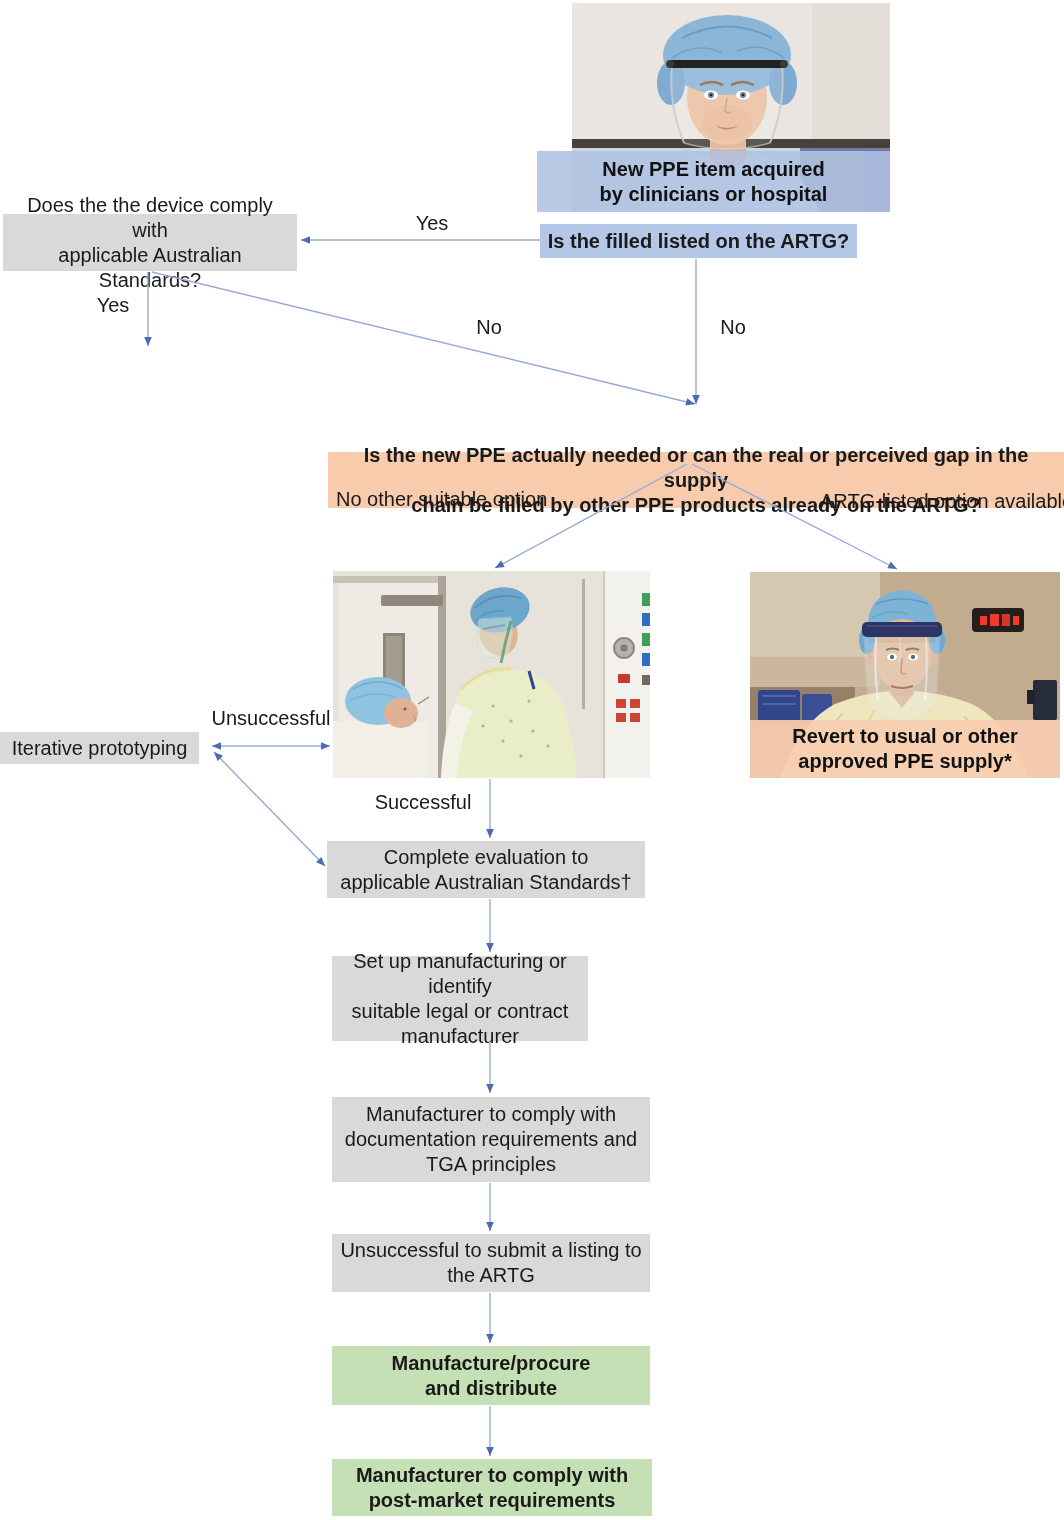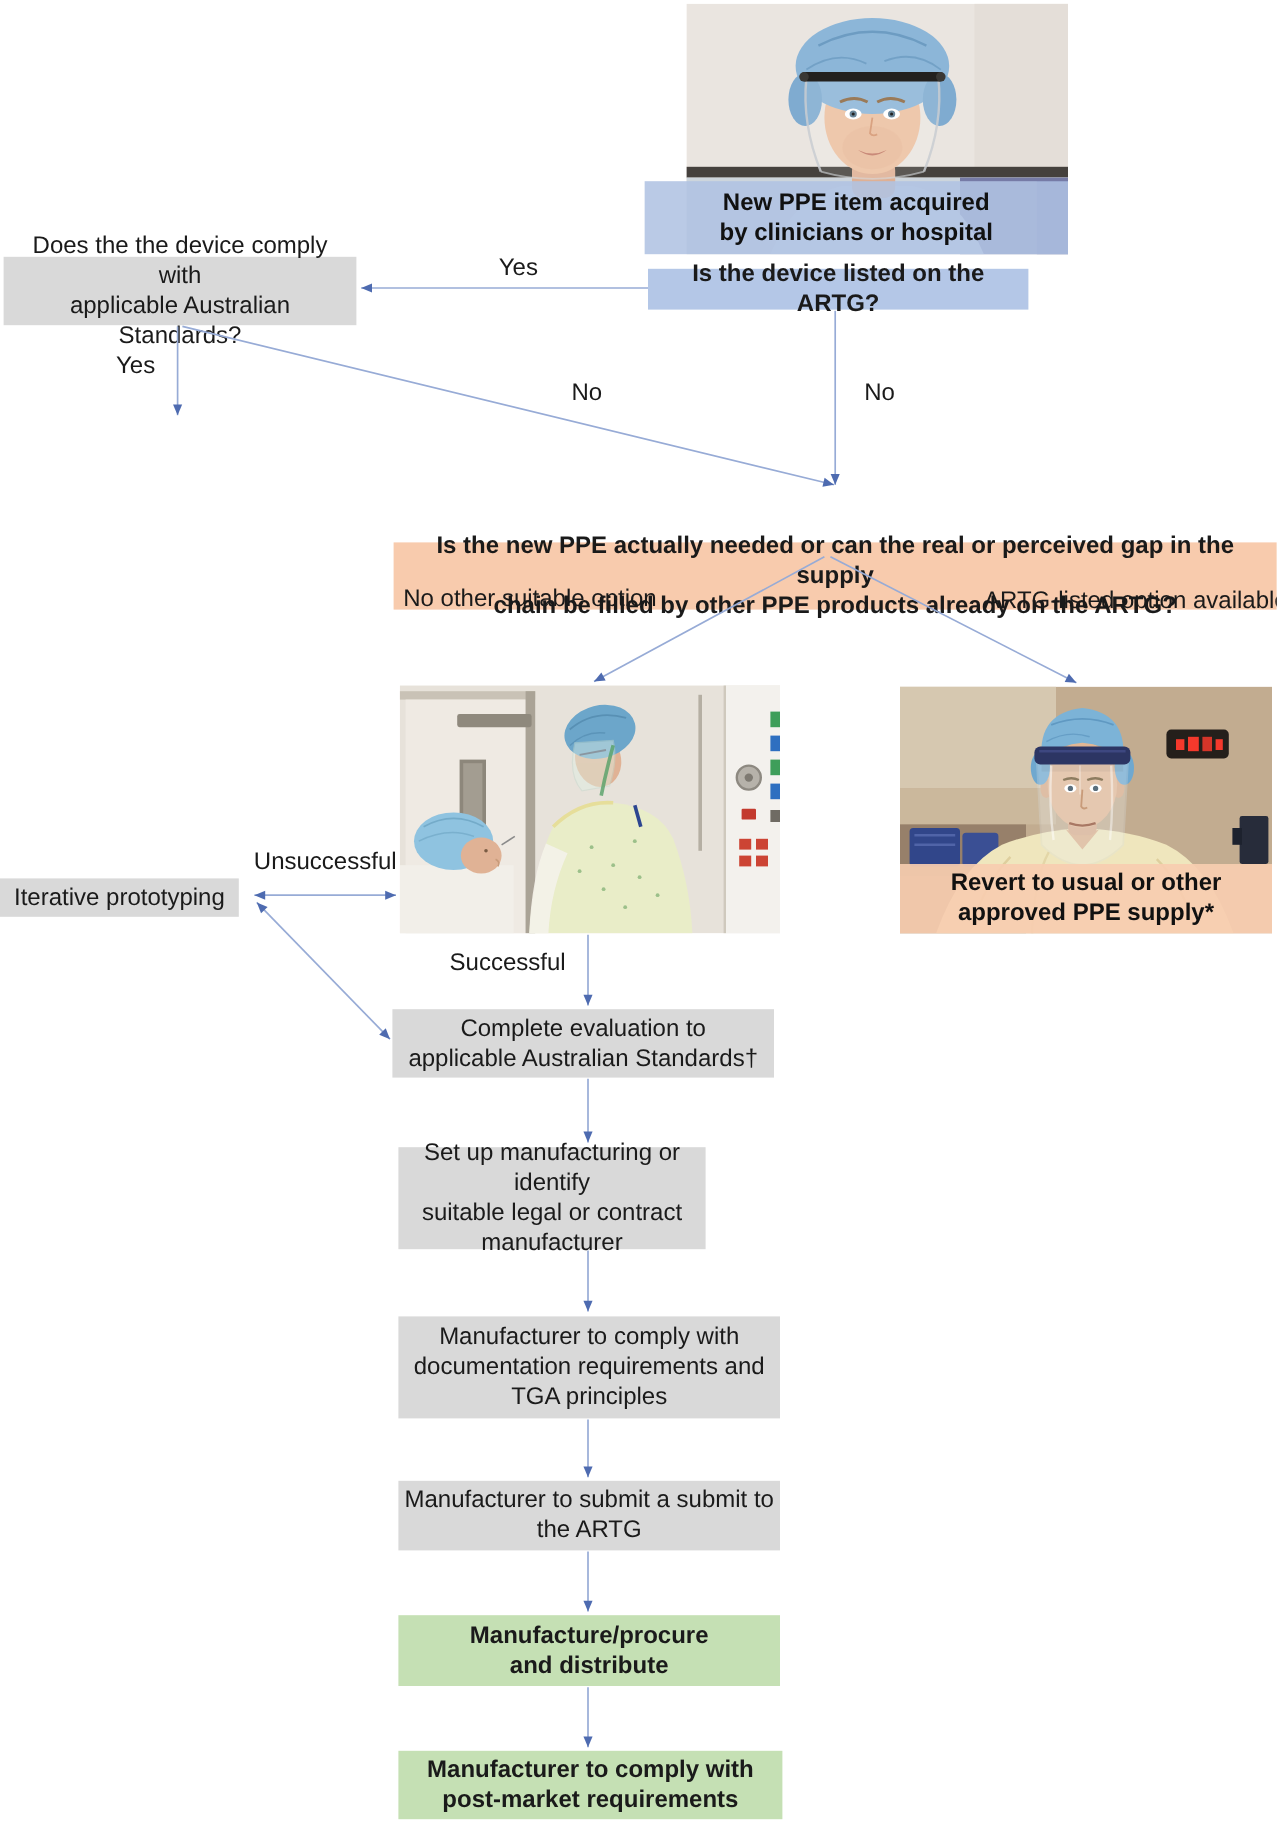--- a/index.html
+++ b/index.html
@@ -70,21 +70,21 @@
       <circle cx="171" cy="92" r="3" fill="#6a8699"></circle>
       <circle cx="139" cy="92" r="1.3" fill="#222"></circle>
       <circle cx="171" cy="92" r="1.3" fill="#222"></circle>
       <path d="M 155 95 L 153 108 Q 155 111 159 109" stroke="#d9a281" stroke-width="1.5" fill="none"></path>
       <path d="M 143 122 Q 155 128 167 122 Q 155 131 143 122 Z" fill="#c98a79"></path>
     </svg>
     <div class="caption cap-blue" style="height:61px;">New PPE item acquired
 by clinicians or hospital</div>
   </div>
 
-  <div class="node blue" style="left:540px;top:224px;width:317px;height:34px;">Is the device listed on the ARTG?</div>
+  <div class="node blue" style="left:540px;top:224px;width:317px;height:34px;">Is the filled listed on the ARTG?</div>
 
   <div class="node gray" style="left:3px;top:214px;width:294px;height:57px;">Does the the device comply with
 applicable Australian Standards?</div>
 
 
   <div class="node orangebox" style="left:328px;top:408px;width:736px;height:56px;">Is the new PPE actually needed or can the real or perceived gap in the supply
 chain be filled by other PPE products already on the ARTG?</div>
 
   <div class="photo" style="left:333px;top:571px;width:317px;height:207px;">
     <svg width="317" height="207" viewBox="0 0 317 207">
@@ -203,21 +203,21 @@
 applicable Australian Standards†</div>
 
   <div class="node gray" style="left:332px;top:956px;width:256px;height:85px;">Set up manufacturing or identify
 suitable legal or contract
 manufacturer</div>
 
   <div class="node gray" style="left:332px;top:1097px;width:318px;height:85px;">Manufacturer to comply with
 documentation requirements and
 TGA principles</div>
 
-  <div class="node gray" style="left:332px;top:1234px;width:318px;height:58px;">Manufacturer to submit a submit to
+  <div class="node gray" style="left:332px;top:1234px;width:318px;height:58px;">Unsuccessful to submit a listing to
 the ARTG</div>
 
   <div class="node green" style="left:332px;top:1346px;width:318px;height:59px;">Manufacture/procure
 and distribute</div>
 
   <div class="node green" style="left:332px;top:1459px;width:320px;height:57px;">Manufacturer to comply with
 post-market requirements</div>
 
   <div class="lbl center" style="left:432px;top:212px;">Yes</div>
   <div class="lbl center" style="left:113px;top:294px;">Yes</div>

